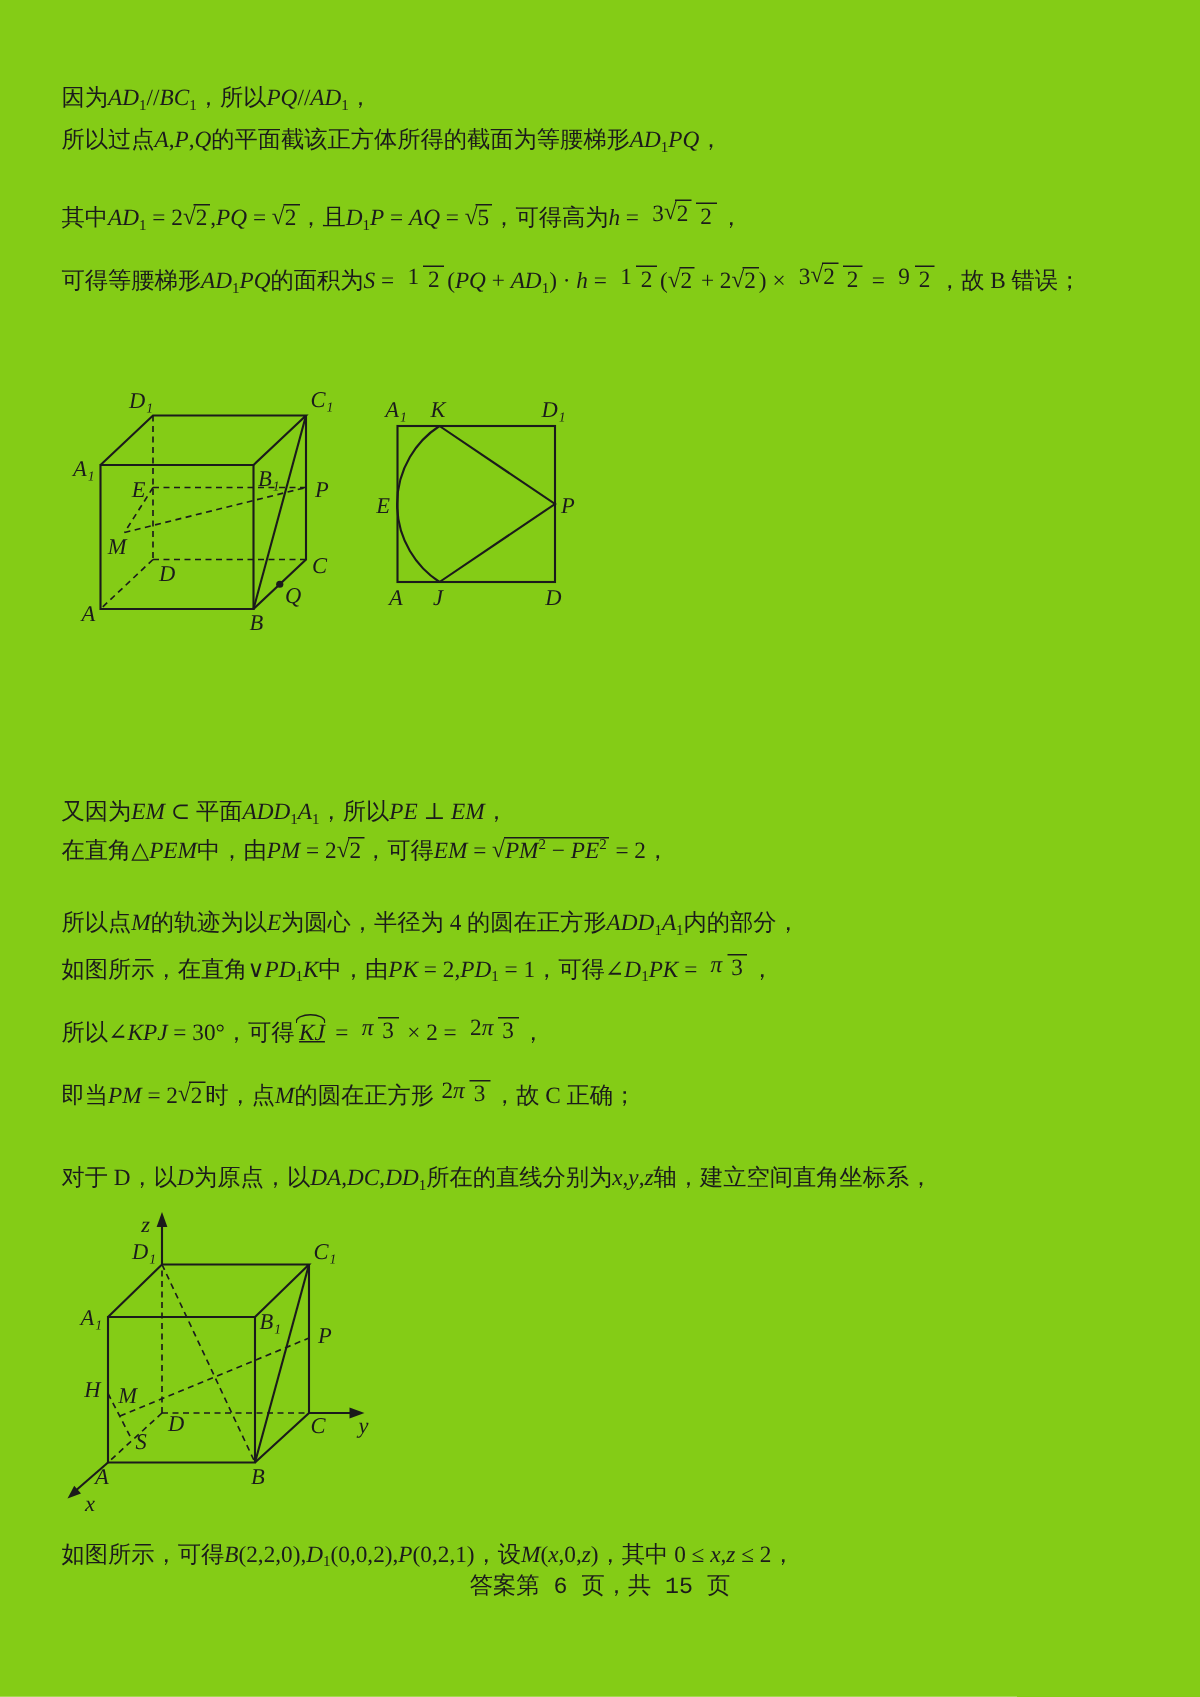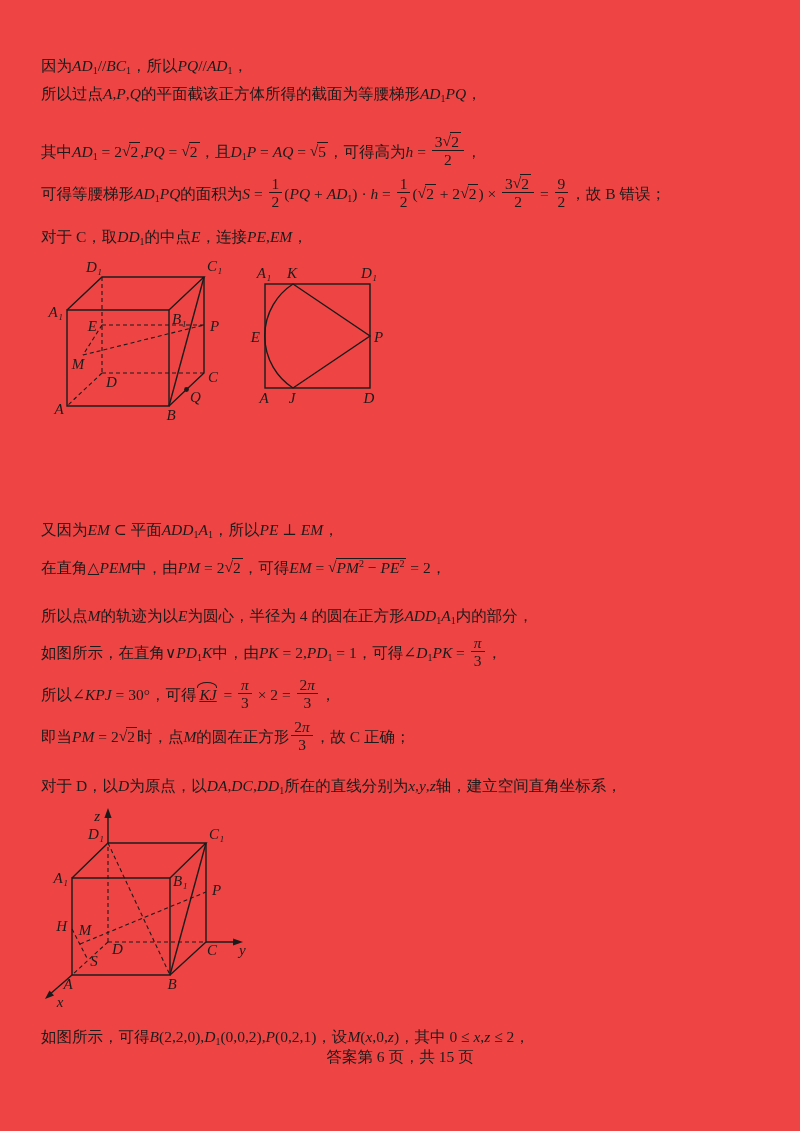--- a/index.html
+++ b/index.html
@@ -1,31 +1,31 @@
 <!DOCTYPE html>
 <html><head>
 <meta charset="utf-8">
 <style>
   html,body{margin:0;padding:0;}
   body{
     width:800px;height:1131px;background:#ffffff;position:relative;
     font-family:"Liberation Serif","DejaVu Serif",serif;color:#1b1b1b;
     overflow:hidden;
   }
-  .page{position:absolute;inset:0;background:#ef4444;}
+  .page{position:absolute;inset:0;background:#84cc16;}
   .line{
     position:absolute;left:41px;white-space:nowrap;
     font-size:15.5px;line-height:20px;
   }
   .rm{font-style:normal;}
   .it{font-style:italic;font-family:"Liberation Serif","DejaVu Serif",serif;}
   sub{font-size:10px;line-height:0;vertical-align:-3px;}
   sup{font-size:10px;line-height:0;vertical-align:6px;}
   .frac{
-    display:inline-flex;flex-direction:column;text-align:center;
+    display:inline-flex;flex-direction:row;text-align:center;
     vertical-align:middle;margin:0 2px;transform:translateY(-2px);
   }
   .fn{display:block;padding:0 3px;line-height:16px;}
   .fd{display:block;border-top:1px solid #1b1b1b;padding:0 3px;line-height:17px;}
   .sqrt{white-space:nowrap;}
   .rs{display:inline-block;transform:translateY(-1px);}
   .rad{border-top:1px solid #1b1b1b;padding:0 2px 0 1px;margin-left:-1px;}
   .arc{position:relative;display:inline-block;font-style:italic;padding:0 2px;margin:0 1px;text-decoration:underline;}
   .arc::before{
     content:"";position:absolute;left:0;right:2px;top:-3px;height:5px;
@@ -33,20 +33,21 @@
     border-radius:100% 100% 0 0 / 160% 160% 0 0;
   }
   .fig{position:absolute;}
   .fig text{
     font-size:15px;font-style:italic;
     font-family:"Liberation Serif","DejaVu Serif",serif;fill:#1b1b1b;
   }
   .footer{
     position:absolute;top:1047px;left:0;width:100%;text-align:center;
     font-size:15.5px;
+    font-family:Liberation Mono, monospace;
   }
 </style>
 </head>
 <body>
 
 <div class="page">
 
   <div class="line" style="top:56px"><span class="rm">因为</span><span class="it">AD</span><sub>1</sub><span class="rm">//</span><span class="it">BC</span><sub>1</sub><span class="rm">，所以</span><span class="it">PQ</span><span class="rm">//</span><span class="it">AD</span><sub>1</sub><span class="rm">，</span></div>
   <div class="line" style="top:84px"><span class="rm">所以过点</span><span class="it">A</span><span class="rm">,</span><span class="it">P</span><span class="rm">,</span><span class="it">Q</span><span class="rm">的平面截该正方体所得的截面为等腰梯形</span><span class="it">AD</span><sub>1</sub><span class="it">PQ</span><span class="rm">，</span></div>
   <div class="line" style="top:136px"><span class="rm">其中</span><span class="it">AD</span><sub>1</sub><span class="rm"> = 2</span><span class="sqrt"><span class="rs">√</span><span class="rad"><span class="rm">2</span></span></span><span class="rm">,</span><span class="it">PQ</span><span class="rm"> = </span><span class="sqrt"><span class="rs">√</span><span class="rad"><span class="rm">2</span></span></span><span class="rm">，且</span><span class="it">D</span><sub>1</sub><span class="it">P</span><span class="rm"> = </span><span class="it">AQ</span><span class="rm"> = </span><span class="sqrt"><span class="rs">√</span><span class="rad"><span class="rm">5</span></span></span><span class="rm">，可得高为</span><span class="it">h</span><span class="rm"> = </span><span class="frac">
@@ -59,21 +60,20 @@
       </span><span class="rm">(</span><span class="it">PQ</span><span class="rm"> + </span><span class="it">AD</span><sub>1</sub><span class="rm">) · </span><span class="it">h</span><span class="rm"> = </span><span class="frac">
         <span class="fn"><span class="rm">1</span></span>
         <span class="fd"><span class="rm">2</span></span>
       </span><span class="rm">(</span><span class="sqrt"><span class="rs">√</span><span class="rad"><span class="rm">2</span></span></span><span class="rm"> + 2</span><span class="sqrt"><span class="rs">√</span><span class="rad"><span class="rm">2</span></span></span><span class="rm">) × </span><span class="frac">
         <span class="fn"><span class="rm">3</span><span class="sqrt"><span class="rs">√</span><span class="rad"><span class="rm">2</span></span></span></span>
         <span class="fd"><span class="rm">2</span></span>
       </span><span class="rm"> = </span><span class="frac">
         <span class="fn"><span class="rm">9</span></span>
         <span class="fd"><span class="rm">2</span></span>
       </span><span class="rm">，故 B 错误；</span></div>
-  <div class="line" style="top:227px"><span class="rm">对于 C，取</span><span class="it">DD</span><sub>1</sub><span class="rm">的中点</span><span class="it">E</span><span class="rm">，连接</span><span class="it">PE</span><span class="rm">,</span><span class="it">EM</span><span class="rm">，</span></div>
 
   <svg class="fig" style="left:40px;top:250px" width="350" height="180" viewBox="0 0 350 180">
     <g fill="none" stroke="#1b1b1b" stroke-width="1.4">
       <path d="M27,156 L129,156 L129,60 L27,60 Z"></path>
       <path d="M27,60 L62,27 L164,27 L129,60"></path>
       <path d="M164,27 L164,123 L129,156"></path>
       <path d="M164,27 L129,156"></path>
     </g>
     <g fill="none" stroke="#1b1b1b" stroke-width="1.1" stroke-dasharray="4 3">
       <path d="M62,27 L62,123"></path>
@@ -108,21 +108,21 @@
       <text x="252" y="28" text-anchor="middle">K</text>
       <text x="329" y="28" text-anchor="middle">D₁</text>
       <text x="220" y="92" text-anchor="end">E</text>
       <text x="334" y="92" text-anchor="start">P</text>
       <text x="224" y="153" text-anchor="middle">A</text>
       <text x="252" y="153" text-anchor="middle">J</text>
       <text x="329" y="153" text-anchor="middle">D</text>
     </g>
   </svg>
 
-  <div class="line" style="top:520px"><span class="rm">又因为</span><span class="it">EM</span><span class="rm"> ⊂ 平面</span><span class="it">ADD</span><sub>1</sub><span class="it">A</span><sub>1</sub><span class="rm">，所以</span><span class="it">PE</span><span class="rm"> ⊥ </span><span class="it">EM</span><span class="rm">，</span></div>
+  <div class="line" style="top:532px"><span class="rm">又因为</span><span class="it">EM</span><span class="rm"> ⊂ 平面</span><span class="it">ADD</span><sub>1</sub><span class="it">A</span><sub>1</sub><span class="rm">，所以</span><span class="it">PE</span><span class="rm"> ⊥ </span><span class="it">EM</span><span class="rm">，</span></div>
   <div class="line" style="top:558px"><span class="rm">在直角△</span><span class="it">PEM</span><span class="rm">中，由</span><span class="it">PM</span><span class="rm"> = 2</span><span class="sqrt"><span class="rs">√</span><span class="rad"><span class="rm">2</span></span></span><span class="rm">，可得</span><span class="it">EM</span><span class="rm"> = </span><span class="sqrt"><span class="rs">√</span><span class="rad"><span class="it">PM</span><sup>2</sup><span class="rm"> − </span><span class="it">PE</span><sup>2</sup></span></span><span class="rm"> = 2，</span></div>
   <div class="line" style="top:606px"><span class="rm">所以点</span><span class="it">M</span><span class="rm">的轨迹为以</span><span class="it">E</span><span class="rm">为圆心，半径为 4 的圆在正方形</span><span class="it">ADD</span><sub>1</sub><span class="it">A</span><sub>1</sub><span class="rm">内的部分，</span></div>
   <div class="line" style="top:637px"><span class="rm">如图所示，在直角∨</span><span class="it">PD</span><sub>1</sub><span class="it">K</span><span class="rm">中，由</span><span class="it">PK</span><span class="rm"> = 2,</span><span class="it">PD</span><sub>1</sub><span class="rm"> = 1，可得∠</span><span class="it">D</span><sub>1</sub><span class="it">PK</span><span class="rm"> = </span><span class="frac">
         <span class="fn"><span class="it">π</span></span>
         <span class="fd"><span class="rm">3</span></span>
       </span><span class="rm">，</span></div>
   <div class="line" style="top:679px"><span class="rm">所以∠</span><span class="it">KPJ</span><span class="rm"> = 30°，可得</span><span class="arc">KJ</span><span class="rm"> = </span><span class="frac">
         <span class="fn"><span class="it">π</span></span>
         <span class="fd"><span class="rm">3</span></span>
       </span><span class="rm"> × 2 = </span><span class="frac">

